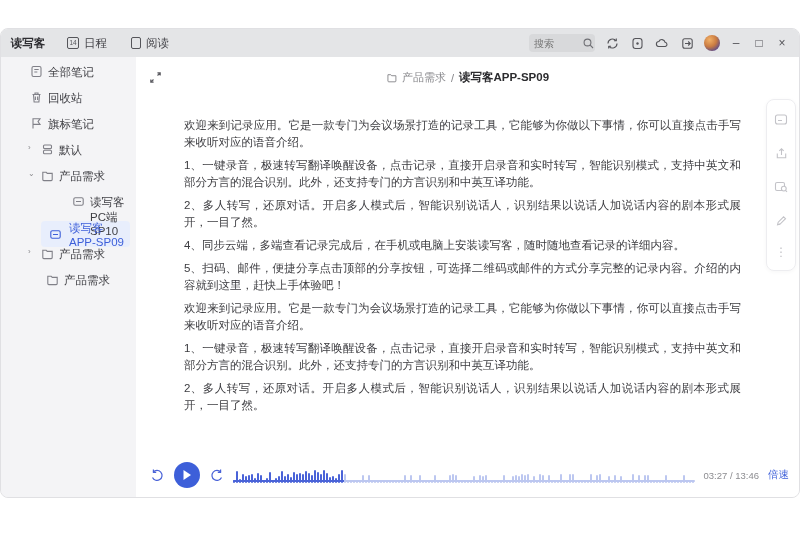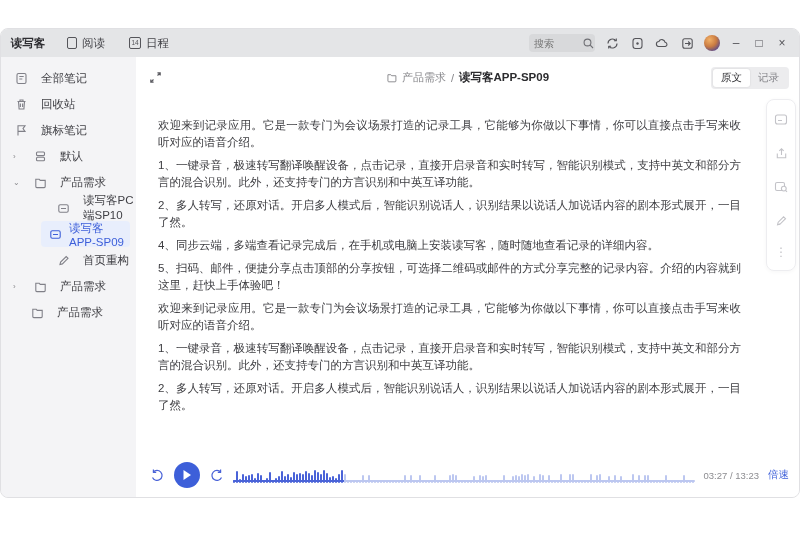--- a/index.html
+++ b/index.html
@@ -25,21 +25,21 @@
   .avatar { width:16px; height:16px; border-radius:50%;
     background:radial-gradient(circle at 35% 30%, #f2b066 0%, #c97b42 45%, #5b4a8a 80%, #35578c 100%); }
   .winctl { font-size:12px; color:#55555a; width:14px; text-align:center; }
 
   
   .body { display:flex; height:442px; }
   .sidebar { width:135px; flex:none; background:#f4f4f6; padding-top:8px; font-size:11.5px; color:#3f3f44; }
   .main { flex:1; background:#fff; position:relative; }
 
   
-  .srow { height:26px; display:flex; align-items:center; gap:13px; padding-left:14px; cursor:default; }
+  .srow { height:26px; display:flex; gap:5px; padding-left:14px; cursor:default;margin-left:15px; }
   .srow svg { flex:none; }
   .sic { color:#808088; display:flex; }
   .sec-head { height:24px; display:flex; align-items:center; padding:0 12px 0 14px; margin-top:6px;
     font-size:10.5px; color:#9b9b9f; }
   .sec-head .plus { margin-left:auto; width:13px; height:13px; border:1px solid #aaaaae; border-radius:50%;
     font-size:10px; line-height:11px; text-align:center; color:#8a8a8e; }
   .caret { font-size:8px; color:#8a8a8e; width:8px; flex:none; }
   .t0 { padding-left:12px; }
   .t1 { padding-left:56px; }
   .sel-row { margin:0 6px 0 40px; padding-left:8px; height:26px; border-radius:4px;
@@ -57,21 +57,21 @@
   .toggle .seg.on { background:#fff; color:#2f2f33; box-shadow:0 0 2px rgba(0,0,0,.12); }
 
   
   .side-tools { position:absolute; right:3px; top:42px; width:30px; height:172px; background:#fff;
     border:1px solid #ededf0; border-radius:8px; box-shadow:0 1px 4px rgba(0,0,0,.04);
     display:flex; flex-direction:column; align-items:center; justify-content:space-between; padding:13px 0; color:#c3c3c8; }
   .side-tools .dots { font-size:12px; color:#c3c3c8; line-height:10px; }
 
   
   .note { padding:20px 58px 0 22px; font-size:11.5px; line-height:17px; color:#3c3c40; text-align:justify; }
-  .note p { margin-bottom:6px; }
+  .note p { margin-bottom:6px;margin-left:26px; }
 
   
   .player { position:absolute; left:14px; right:10px; bottom:10px; height:28px;
     display:flex; align-items:center; gap:9px; }
   .skip { color:#4a63d8; display:flex; }
   .play-btn { width:26px; height:26px; border-radius:50%; background:var(--accent,#3D5FD9);
     display:flex; align-items:center; justify-content:center; flex:none; }
   .wave { flex:1; height:16px; position:relative; display:flex; align-items:flex-end; overflow:hidden; }
   .wave .baseline { position:absolute; left:0; right:0; bottom:1px; height:2px; border-radius:1px; }
   .wave .bar { width:2px; margin-right:1px; border-radius:1px; flex:none; }
@@ -80,26 +80,26 @@
 </style>
 </head>
 <body>
 
 <div class="window">
 
   <div class="titlebar">
     <div class="appname">读写客</div>
 
     <div class="tab">
+      <span class="tab-icon-cal">14</span>
+      <span>日程</span>
+    </div>
+    <div class="tab">
       <span class="tab-icon-book"></span>
       <span>阅读</span>
-    </div>
-    <div class="tab">
-      <span class="tab-icon-cal">14</span>
-      <span>日程</span>
     </div>
 
     <div class="tb-right">
       <div class="searchbox">
         <input placeholder="搜索" style="">
         <span class="tb-icn" style="width:12px;height:12px;">
           <svg width="11" height="11" viewBox="0 0 11 11">
               <circle cx="4.5" cy="4.5" r="3.4" fill="none" stroke="#707075" stroke-width="1.1"></circle>
               <line x1="7.2" y1="7.2" x2="10" y2="10" stroke="#707075" stroke-width="1.1"></line>
             </svg>
@@ -201,28 +201,20 @@
       <div class="sel-row">
         <span class="sic">
           <svg width="13" height="13" viewBox="0 0 13 13" fill="none" stroke="currentColor" stroke-width="1.1">
               <rect x="1.8" y="2.8" width="9.4" height="7.4" rx="1.5"></rect>
               <path d="M4 6.5h5"></path>
             </svg>
         </span>
         <span>读写客APP-SP09</span>
       </div>
 
-      <div class="srow t1" style="padding-left:56px;">
-        <span class="sic">
-          <svg width="13" height="13" viewBox="0 0 13 13" fill="none" stroke="currentColor" stroke-width="1.1">
-              <path d="M3 10.5l.6-2.4 5.6-5.6 1.8 1.8-5.6 5.6z"></path>
-            </svg>
-        </span>
-        <span>首页重构</span>
-      </div>
 
       <div class="srow t0">
         <span class="caret">›</span>
         <span class="sic">
           <svg width="13" height="13" viewBox="0 0 13 13" fill="none" stroke="currentColor" stroke-width="1.1">
               <path d="M1.8 3.2h3.4l1 1.2h5v6.2a1 1 0 0 1-1 1H2.8a1 1 0 0 1-1-1z"></path>
             </svg>
         </span>
         <span>产品需求</span>
       </div>
@@ -244,24 +236,20 @@
             <path d="M4.5 8.5l-2.7 2.7M1.8 8.4v2.8h2.8M8.5 4.5l2.7-2.7M11.2 4.6V1.8H8.4"></path>
           </svg>
         </span>
         <div class="crumb">
           <svg width="11" height="11" viewBox="0 0 13 13" fill="none" stroke="#86868a" stroke-width="1.1">
               <path d="M1.8 3.2h3.4l1 1.2h5v6.2a1 1 0 0 1-1 1H2.8a1 1 0 0 1-1-1z"></path>
             </svg>
           <span>产品需求</span>
           <span>/</span>
           <span class="title">读写客APP-SP09</span>
-        </div>
-        <div class="toggle">
-          <span class="seg on">原文</span>
-          <span class="seg">记录</span>
         </div>
       </div>
 
       <div class="side-tools">
         <svg width="14" height="13" viewBox="0 0 14 13" fill="none" stroke="currentColor" stroke-width="1.1">
             <rect x="1.5" y="2" width="11" height="9" rx="2"></rect>
             <path d="M4 7.5h4"></path>
           </svg>
         <svg width="13" height="13" viewBox="0 0 13 13" fill="none" stroke="currentColor" stroke-width="1.1">
             <path d="M6.5 8V1.8M4.3 3.8l2.2-2 2.2 2"></path>
@@ -461,19 +449,19 @@
             <div class="bar" style="height: 2px; background: rgb(188, 199, 240);"></div>
             <div class="bar" style="height: 2px; background: rgb(188, 199, 240);"></div>
             <div class="bar" style="height: 8.43292px; background: rgb(188, 199, 240);"></div>
             <div class="bar" style="height: 2px; background: rgb(188, 199, 240);"></div>
             <div class="bar" style="height: 2px; background: rgb(188, 199, 240);"></div>
             <div class="bar" style="height: 2px; background: rgb(188, 199, 240);"></div>
           </div>
         <span class="ptime">
           <span>03:27</span>
           <span>/</span>
-          <span>13:23</span>
+          <span>13:46</span>
         </span>
         <span class="pspeed">倍速</span>
       </div>
     </div>
   </div>
 </div>
 
 </body></html>

